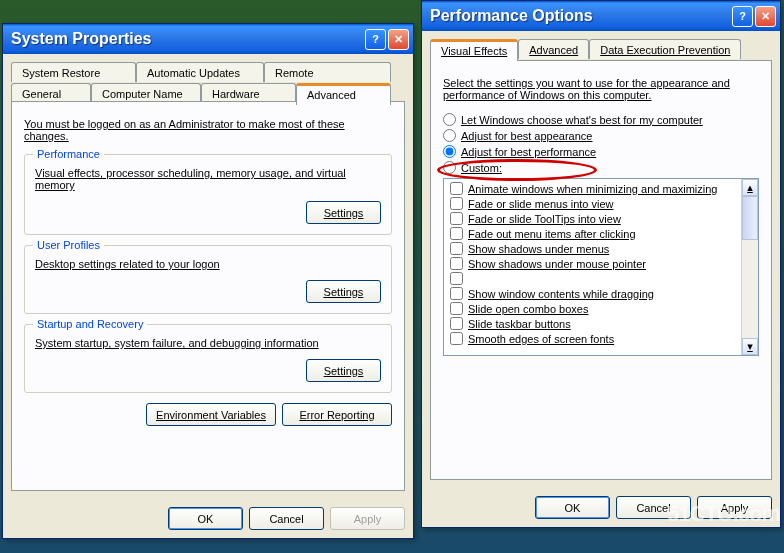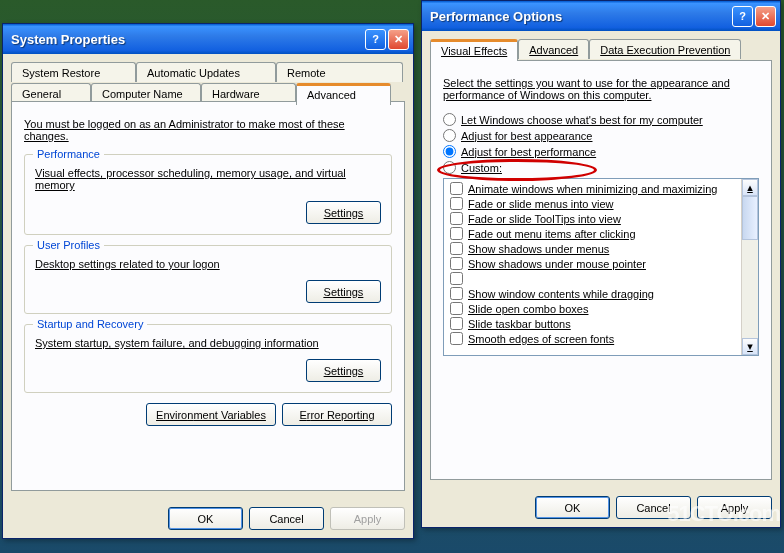--- a/index.html
+++ b/index.html
@@ -1,20 +1,20 @@
 <!DOCTYPE html>
 <html><head>
 <meta charset="utf-8">
 <style>
 * { box-sizing: border-box; font-family: Tahoma, sans-serif; font-size: 11px; }
 body { margin: 0; width: 784px; height: 553px; background: linear-gradient(180deg, #2a5a2a 0%, #1a4a6a 100%); position: relative; overflow: hidden; }
 
 .dialog { position: absolute; background: #ece9d8; border: 1px solid #0a246a; box-shadow: 2px 2px 5px rgba(0,0,0,0.3); }
 .titlebar { height: 30px; background: linear-gradient(180deg, #0058ce 0%, #3a93ff 8%, #2e7be8 40%, #1260e0 88%, #0050c0 100%); display: flex; align-items: center; padding: 0 4px 0 8px; }
-.titlebar-text { color: #fff; font-weight: bold; font-size: 13px; flex: 1; text-shadow: 1px 1px 1px rgba(0,0,0,0.5); }
+.titlebar-text { color: #fff; font-weight: bold; font-size: 16px; flex: 1; text-shadow: 1px 1px 1px rgba(0,0,0,0.5); }
 .titlebar-btn { width: 21px; height: 21px; margin-left: 2px; border: 1px solid #fff; border-radius: 3px; display: flex; align-items: center; justify-content: center; cursor: pointer; }
 .help-btn { background: linear-gradient(180deg, #3a93ff, #1260e0); color: #fff; font-weight: bold; }
 .close-btn { background: linear-gradient(180deg, #f5a088, #e04830); color: #fff; font-weight: bold; }
 
 .dialog-body { padding: 8px; text-decoration: underline; }
 .tab-strip { position: relative; height: 40px; margin-bottom: -1px; }
 .tab-row { display: flex; position: absolute; left: 0; }
 .tab-row.row1 { top: 0; }
 .tab-row.row2 { top: 21px; }
 .tab { border: 1px solid #919b9c; border-bottom: none; background: #f5f4ea; padding: 2px 10px; margin-right: 0; border-radius: 3px 3px 0 0; cursor: pointer; height: 20px; display: flex; align-items: center; }
@@ -55,21 +55,21 @@
     <span class="titlebar-text">System Properties</span>
     <div class="titlebar-btn help-btn">?</div>
     <div class="titlebar-btn close-btn">✕</div>
   </div>
   <div class="dialog-body">
     <div class="tab-strip">
       <div class="tab-row row1">
         <div class="tab" style="width:125px">
             <span>System Restore</span>
           </div>
-        <div class="tab" style="width:140px">
+        <div class="tab" style="width:128px">
             <span>Automatic Updates</span>
           </div>
         <div class="tab" style="width:127px">
             <span>Remote</span>
           </div>
       </div>
       <div class="tab-row row2">
         <div class="tab" style="width:80px">
             <span>General</span>
           </div>

